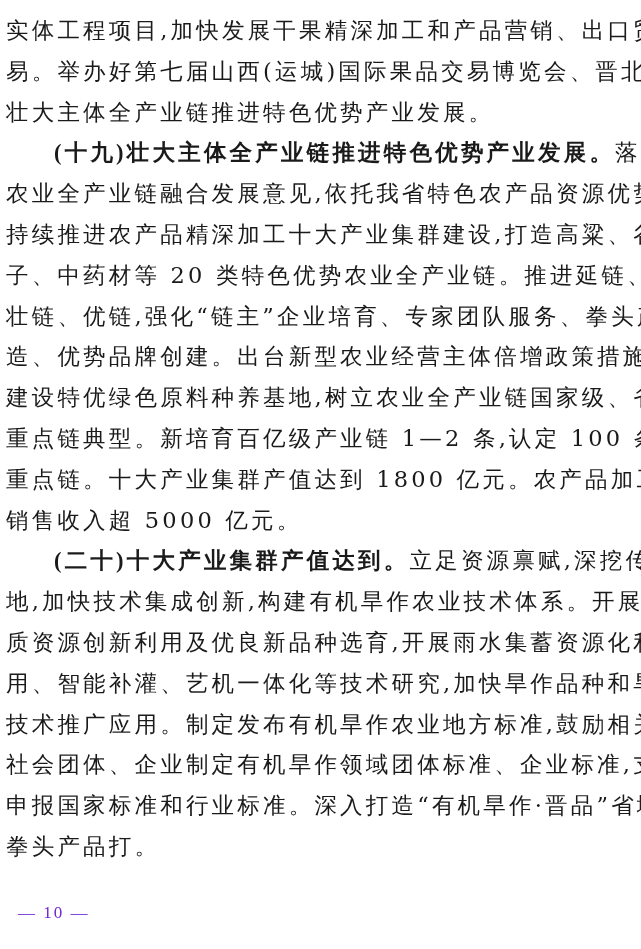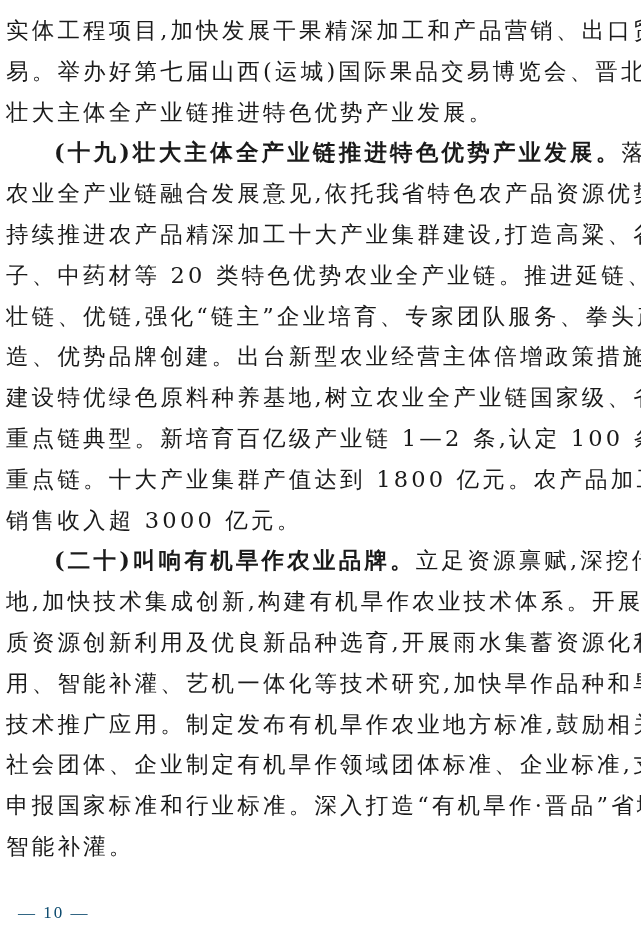--- a/index.html
+++ b/index.html
@@ -32,27 +32,28 @@
       overflow: visible;
     }
     .line.last {
       text-align-last: left;
     }
     .line.indent {
       padding-left: 48px;
     }
     .heading {
       font-weight: bold;
+      font-family: Liberation Serif, serif;
     }
     .page-number {
       position: absolute;
       left: 18px;
       top: 903px;
       font-size: 17px;
-      color: #0c4a6e;
+      color: #6d28d9;
       letter-spacing: 2px;
       font-family: "Liberation Serif", serif;
     }
   </style>
 </head>
 <body>
 
 <div class="page">
 
   <div>
@@ -64,29 +65,29 @@
   <div>
     <div class="line indent"><span class="heading">(十九)壮大主体全产业链推进特色优势产业发展。</span><span>落实</span></div>
     <div class="line">农业全产业链融合发展意见,依托我省特色农产品资源优势,</div>
     <div class="line">持续推进农产品精深加工十大产业集群建设,打造高粱、谷</div>
     <div class="line">子、中药材等 20 类特色优势农业全产业链。推进延链、补链、</div>
     <div class="line">壮链、优链,强化“链主”企业培育、专家团队服务、拳头产品打</div>
     <div class="line">造、优势品牌创建。出台新型农业经营主体倍增政策措施。</div>
     <div class="line">建设特优绿色原料种养基地,树立农业全产业链国家级、省级</div>
     <div class="line">重点链典型。新培育百亿级产业链 1—2 条,认定 100 条省级</div>
     <div class="line">重点链。十大产业集群产值达到 1800 亿元。农产品加工业</div>
-    <div class="line last">销售收入超 3000 亿元。</div>
+    <div class="line last">销售收入超 5000 亿元。</div>
   </div>
 
   <div>
-    <div class="line indent"><span class="heading">(二十)叫响有机旱作农业品牌。</span><span>立足资源禀赋,深挖传</span></div>
+    <div class="line indent"><span class="heading">(二十)十大产业集群产值达到。</span><span>立足资源禀赋,深挖传</span></div>
     <div class="line">地,加快技术集成创新,构建有机旱作农业技术体系。开展种</div>
     <div class="line">质资源创新利用及优良新品种选育,开展雨水集蓄资源化利</div>
     <div class="line">用、智能补灌、艺机一体化等技术研究,加快旱作品种和旱作</div>
     <div class="line">技术推广应用。制定发布有机旱作农业地方标准,鼓励相关</div>
     <div class="line">社会团体、企业制定有机旱作领域团体标准、企业标准,支持</div>
     <div class="line">申报国家标准和行业标准。深入打造“有机旱作·晋品”省域</div>
-    <div class="line last">智能补灌。</div>
+    <div class="line last">拳头产品打。</div>
   </div>
 
 </div>
 
 <div class="page-number">— 10 —</div>
 
 </body></html>

